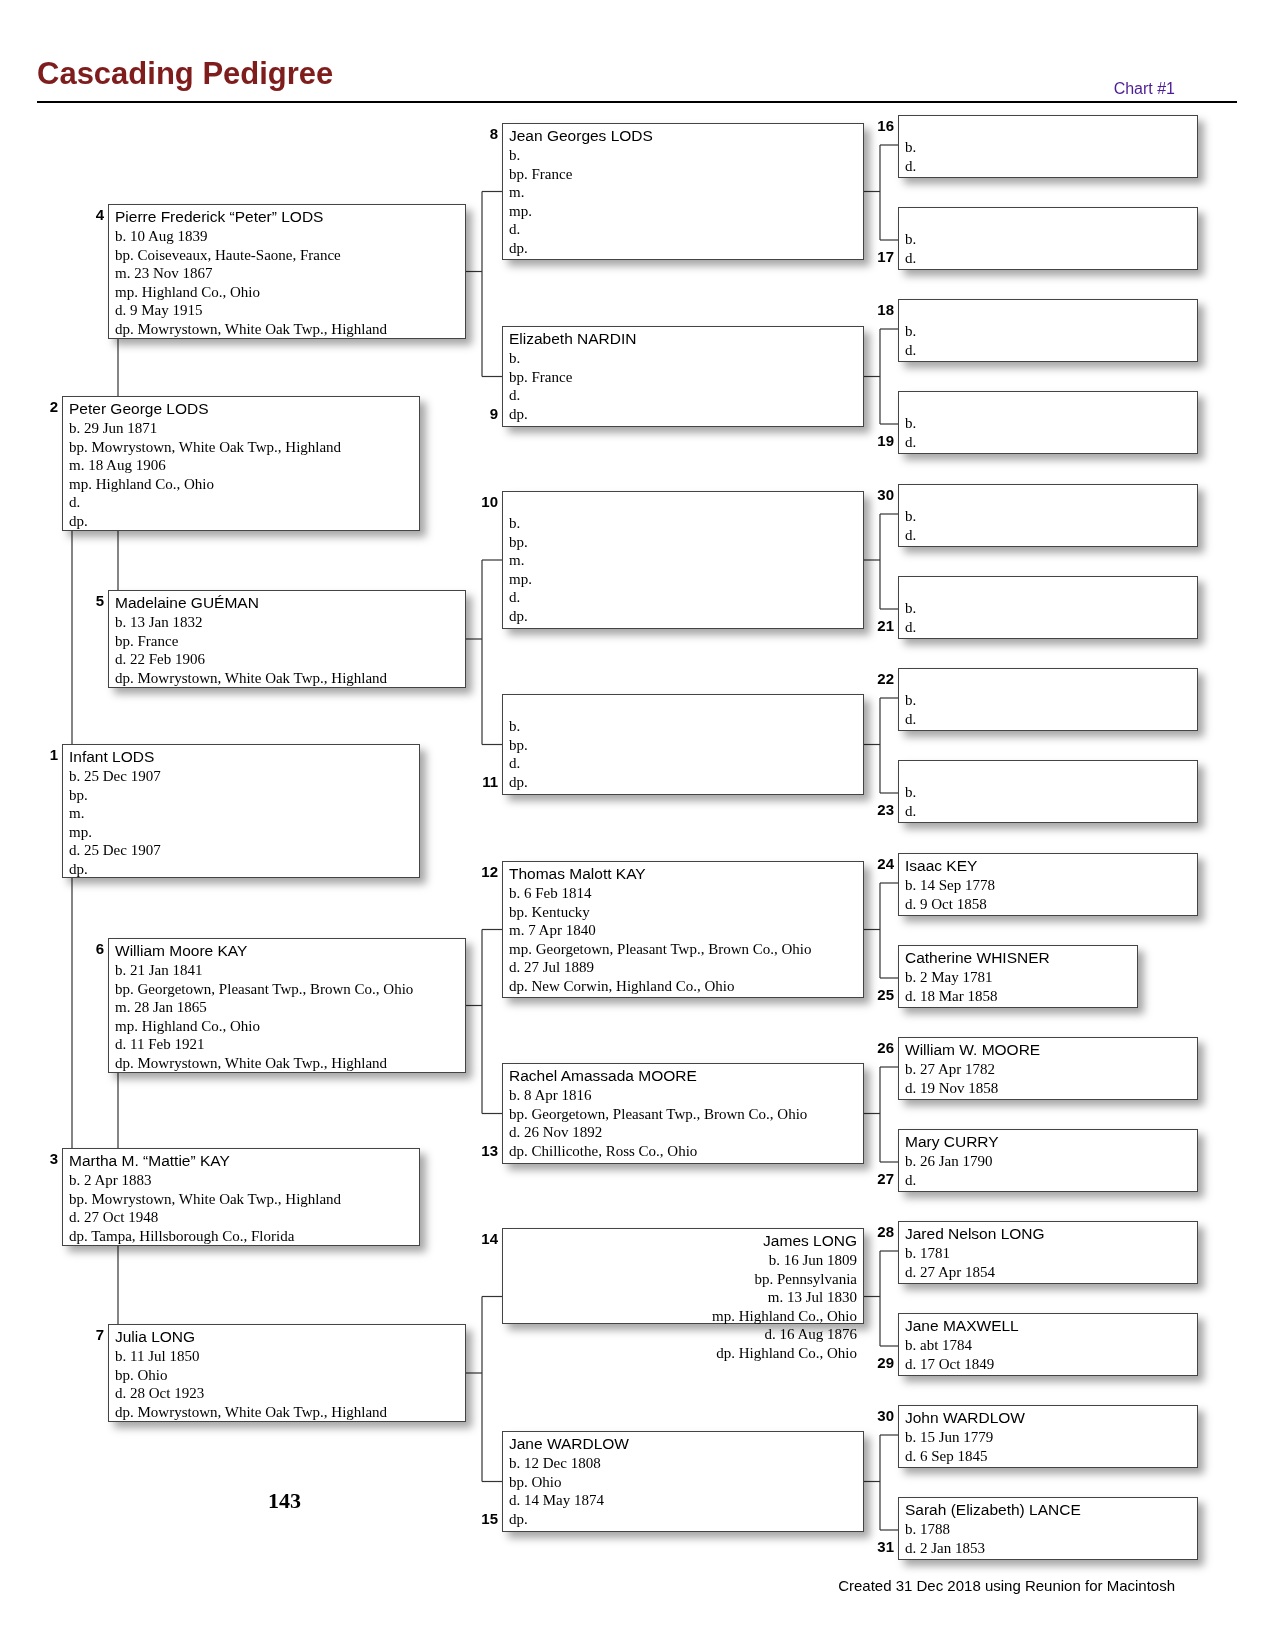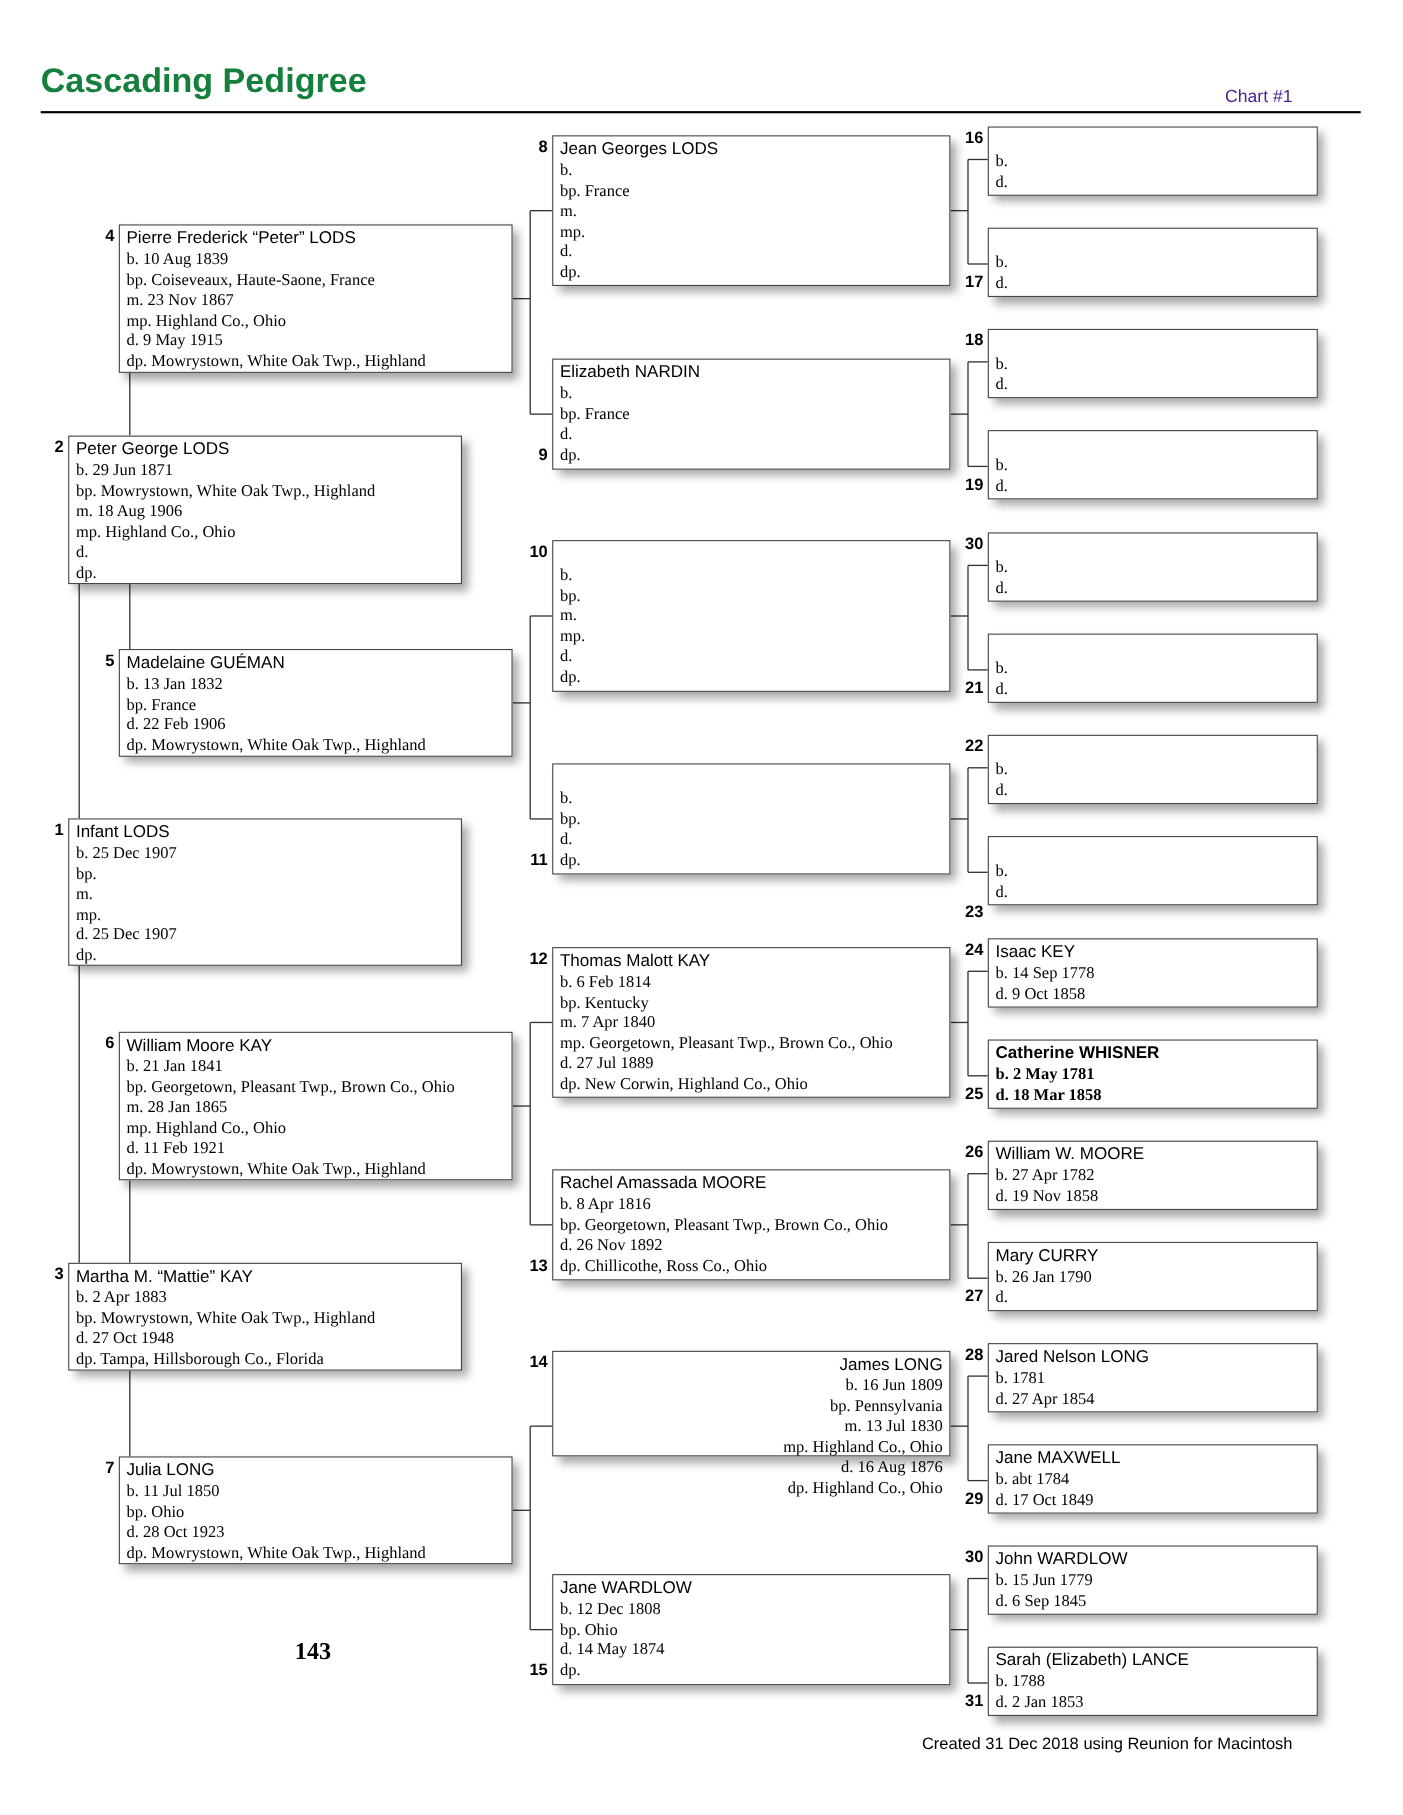--- a/index.html
+++ b/index.html
@@ -1,17 +1,17 @@
 <!DOCTYPE html>
 <html><head>
 <meta charset="utf-8">
 <style>
   html, body { margin: 0; padding: 0; background: #ffffff; }
   body { width: 1275px; height: 1650px; position: relative; overflow: hidden; }
-  .page-title { position: absolute; left: 37px; top: 56px; font-family: "Liberation Sans", sans-serif; font-weight: bold; font-size: 31px; color: #15803d; }
+  .page-title { position: absolute; left: 37px; top: 56px; font-family: "Liberation Sans", sans-serif; font-weight: bold; font-size: 31px; color: #7f1d1d; }
   .chart-num { position: absolute; right: 100px; top: 80px; font-family: "Liberation Sans", sans-serif; font-size: 16px; color: #4c1d95; }
   .title-rule { position: absolute; left: 37px; top: 101px; width: 1200px; height: 2px; background: #000; }
   .footer { position: absolute; right: 100px; top: 1577px; font-family: "Liberation Sans", sans-serif; font-size: 15px; color: #000; }
   .page-number { position: absolute; left: 268px; top: 1488px; font-family: "Liberation Serif", serif; font-weight: bold; font-size: 22px; color: #000; }
   .box { position: absolute; background: #fff; border: 1px solid #444; box-shadow: 6px 6px 8px rgba(0,0,0,0.35); box-sizing: border-box; padding: 2px 6px; }
   .box .name { font-family: "Liberation Sans", sans-serif; font-size: 15.5px; line-height: 20px; color: #000; white-space: nowrap; }
   .box .line { font-family: "Liberation Serif", serif; font-size: 15px; line-height: 18.5px; color: #000; white-space: nowrap; }
   .num { position: absolute; font-family: "Liberation Sans", sans-serif; font-weight: bold; font-size: 15px; color: #000; text-align: right; width: 28px; }
   svg.lines { position: absolute; left: 0; top: 0; }
 </style>
@@ -254,28 +254,28 @@
       <div class="name">&nbsp;</div>
       <div class="line">b.</div>
       <div class="line">d.</div>
     </div>
     <div class="num" style="left: 866px; top: 670px;">22</div>
     <div class="box" style="left: 898px; top: 760px; width: 300px; height: 63px;">
       <div class="name">&nbsp;</div>
       <div class="line">b.</div>
       <div class="line">d.</div>
     </div>
-    <div class="num" style="left: 866px; top: 801px; margin-top: 20px;">23</div>
+    <div class="num" style="left: 866px; top: 801px;">23</div>
     <div class="box" style="left: 898px; top: 853px; width: 300px; height: 63px;">
       <div class="name">Isaac KEY</div>
       <div class="line">b. 14 Sep 1778</div>
       <div class="line">d. 9 Oct 1858</div>
     </div>
     <div class="num" style="left: 866px; top: 855px;">24</div>
-    <div class="box" style="left: 898px; top: 945px; width: 300px; height: 63px; font-weight: bold;">
+    <div class="box" style="left: 898px; top: 945px; width: 240px; height: 63px;">
       <div class="name">Catherine WHISNER</div>
       <div class="line">b. 2 May 1781</div>
       <div class="line">d. 18 Mar 1858</div>
     </div>
     <div class="num" style="left: 866px; top: 986px;">25</div>
     <div class="box" style="left: 898px; top: 1037px; width: 300px; height: 63px;">
       <div class="name">William W. MOORE</div>
       <div class="line">b. 27 Apr 1782</div>
       <div class="line">d. 19 Nov 1858</div>
     </div>

